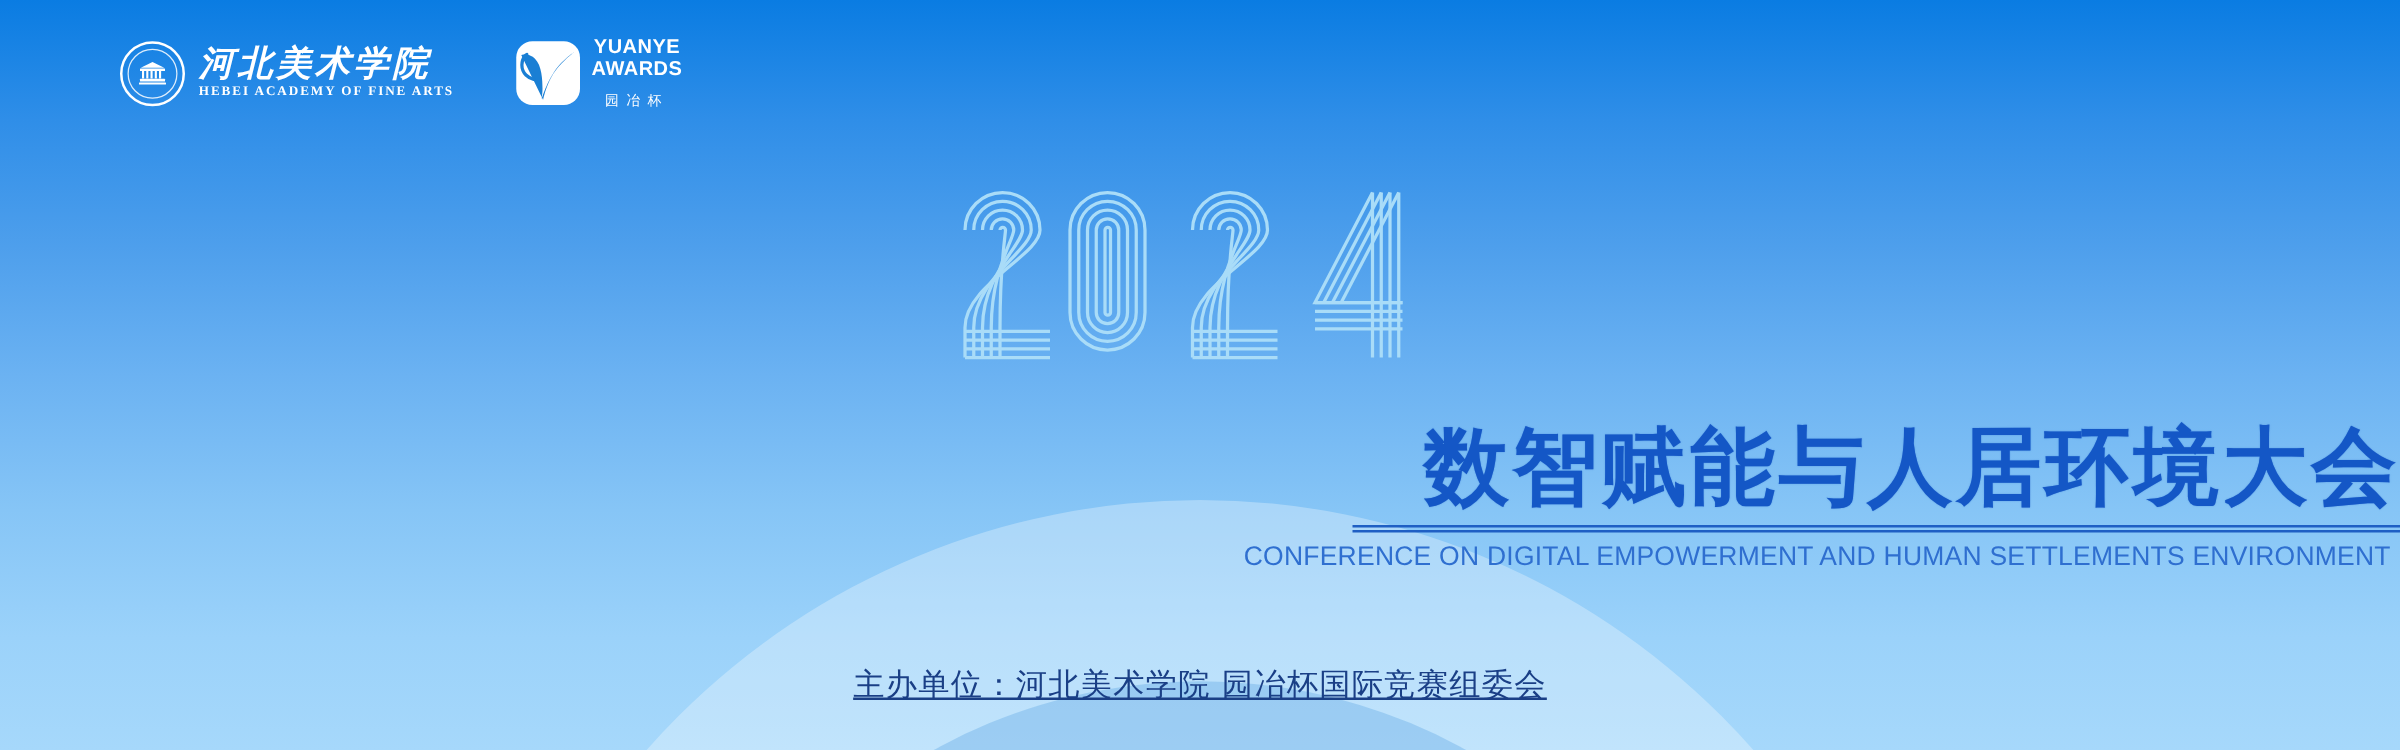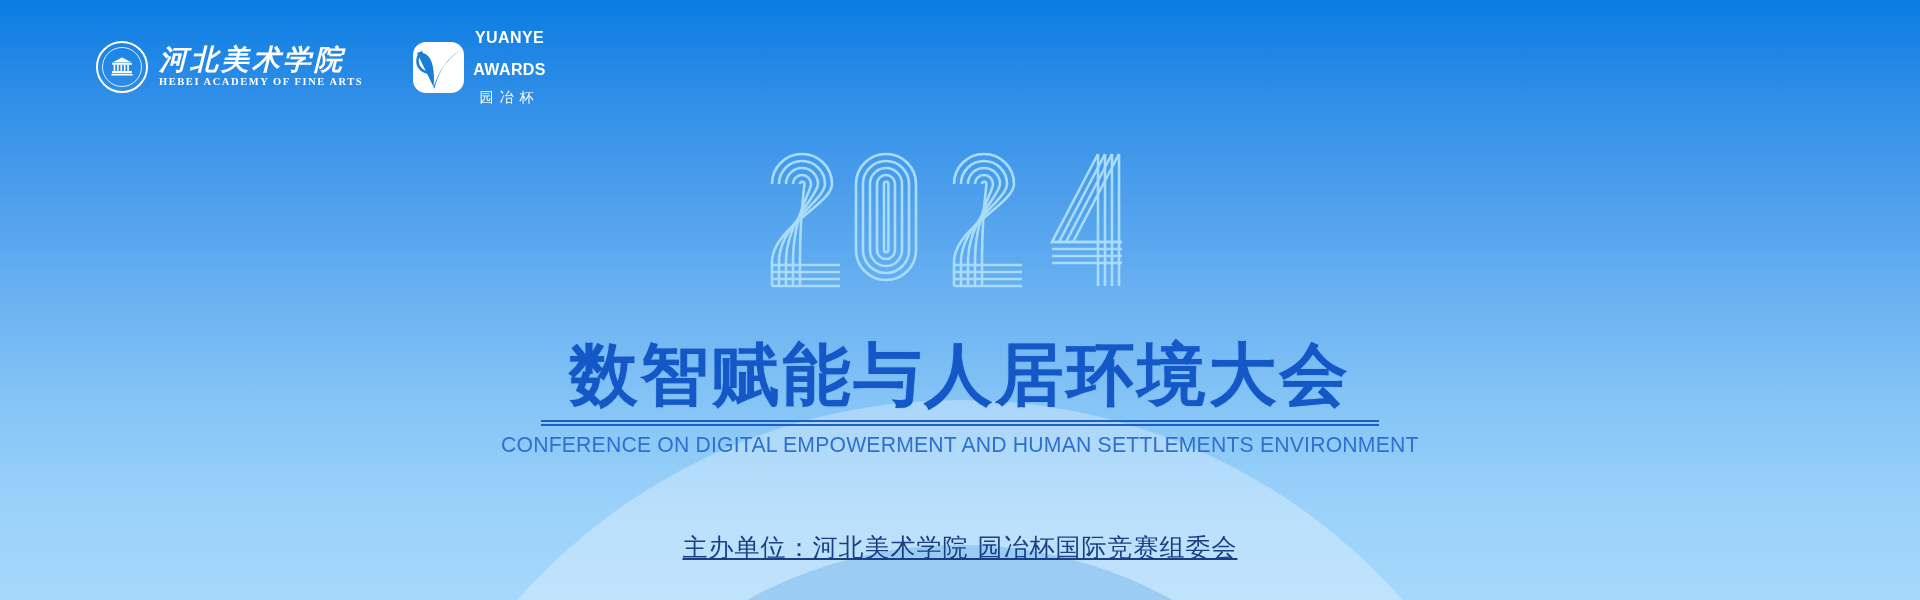--- a/index.html
+++ b/index.html
@@ -95,40 +95,40 @@
     width:51px; height:51px; border-radius:13px;
     background:#ffffff;
     position:relative; overflow:hidden;
     flex:0 0 auto;
   }
   .yuanye-text { display:flex; flex-direction:column; line-height:1;align-items:center; }
   .yuanye-l1, .yuanye-l2 {
     color:#ffffff; font-size:16px; font-weight:bold;
     letter-spacing:0.4px; white-space:nowrap;
   }
-  .yuanye-l2 { margin-top:16px; }
+  .yuanye-l2 { margin-top:2px; }
   .yuanye-cn {
-    color:#ffffff; font-size:14px; margin-top:12px;
+    color:#ffffff; font-size:11px; margin-top:12px;
     letter-spacing:6px; white-space:nowrap;
   }
 
   
   #year-wrap {
     position:absolute;
     top:138px; left:0; width:100%;
     display:flex; justify-content:center;
     z-index:5;
   }
   #year-svg { display:block; }
 
   
   #title-block {
     position:absolute;
     top:338px; left:0; width:100%;
-    display:flex; flex-direction:column; align-items:center;
+    display:flex; flex-direction:column; align-items:flex-end;
     z-index:5;
   }
   #main-title {
     color:#1457c6;
     font-size:68px;
     font-weight:bold;
     letter-spacing:3px;
     line-height:1.08;
     white-space:nowrap;
     font-family:"DejaVu Sans","Liberation Sans",sans-serif;

